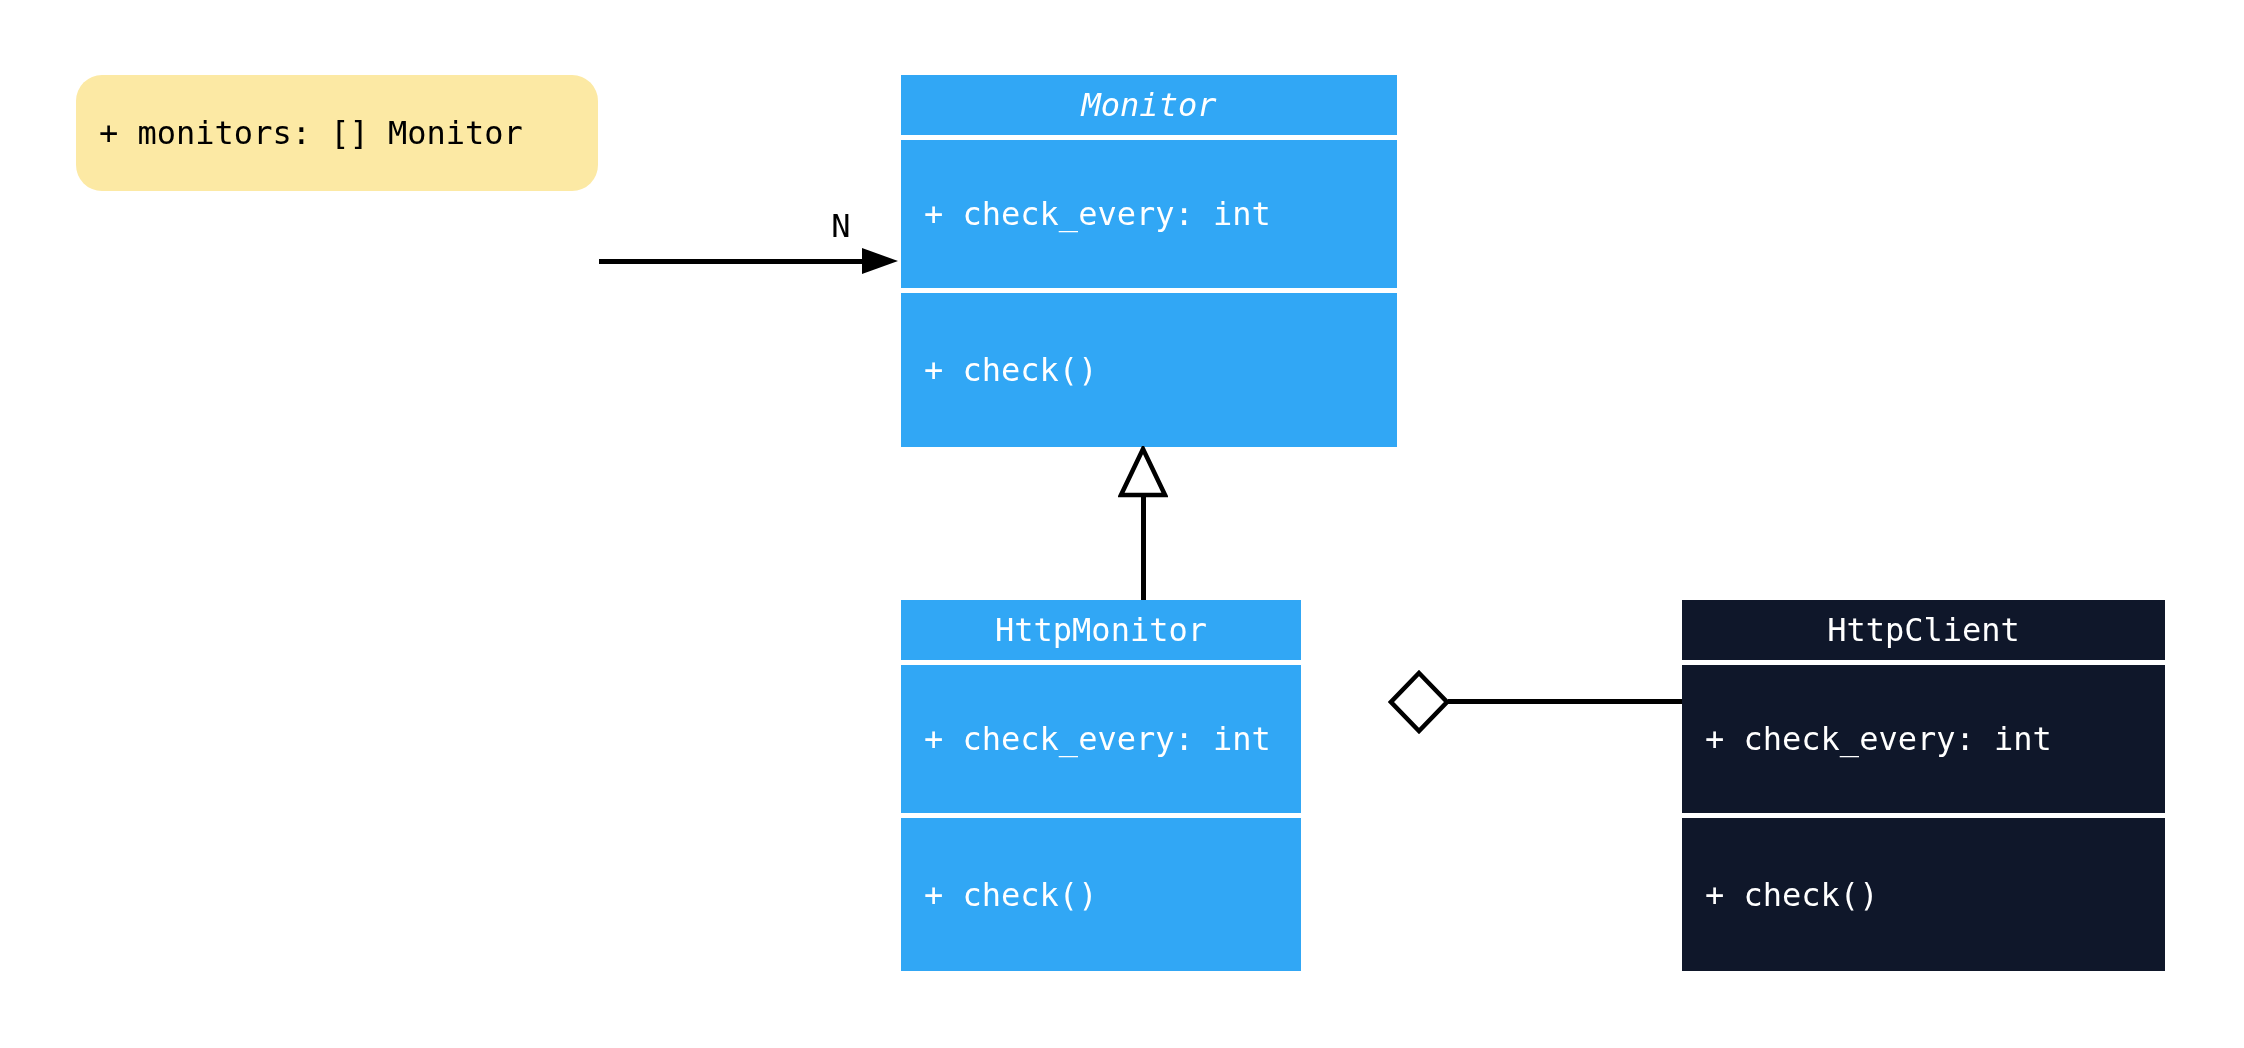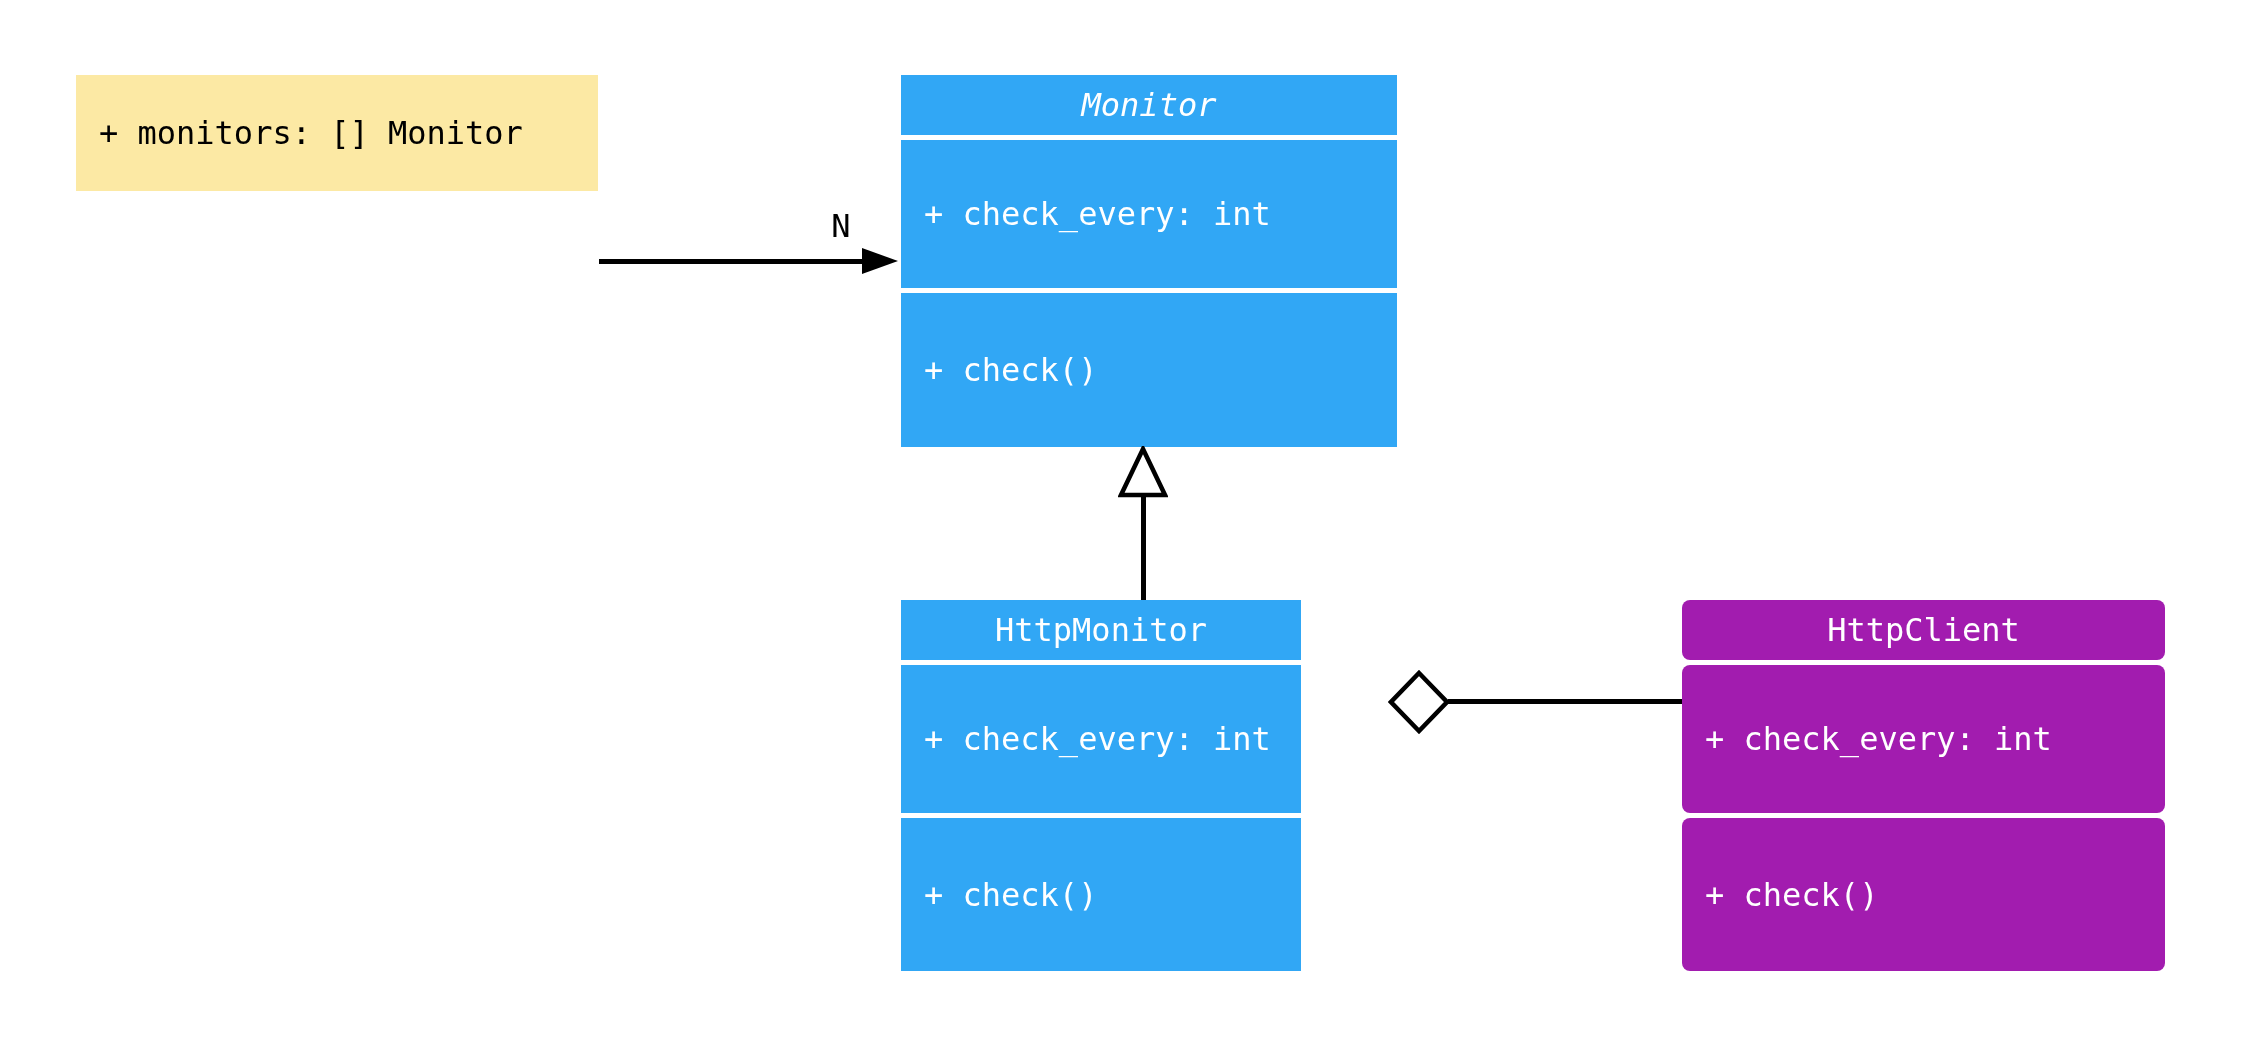--- a/index.html
+++ b/index.html
@@ -21,26 +21,26 @@
     display: flex; align-items: center; justify-content: center;
     height: 60px; flex: 0 0 60px;
   }
   .section {
     display: flex; flex-direction: column; justify-content: center;
     padding-left: 23px; line-height: 36px;
   }
 
   .c-yellow .bar { background: #FCE9A4; color: #000000; }
   .c-blue   .bar { background: #31A7F5; color: #ffffff; }
-  .c-green  .bar { background: #a21caf; color: #ffffff; border-radius: 8px; }
+  .c-green  .bar { background: #0f172a; color: #ffffff; }
 
   .italic { font-style: italic; }
 
   .cls-dispatcher { left: 76px;  top: 75px;  width: 522px; }
-  .cls-dispatcher .attrs   { height: 116px; flex: 0 0 116px; }
+  .cls-dispatcher .attrs   { height: 116px; flex: 0 0 116px; border-radius: 26px; }
   .cls-dispatcher .methods { height: 185px; flex: 0 0 185px; }
 
   .cls-monitor { left: 901px; top: 75px; width: 496px; }
   .cls-monitor .attrs   { height: 148px; flex: 0 0 148px; }
   .cls-monitor .methods { height: 154px; flex: 0 0 154px; }
 
   .cls-httpmonitor { left: 901px; top: 600px; width: 400px; }
   .cls-httpmonitor .attrs   { height: 148px; flex: 0 0 148px; }
   .cls-httpmonitor .methods { height: 153px; flex: 0 0 153px; }
 

